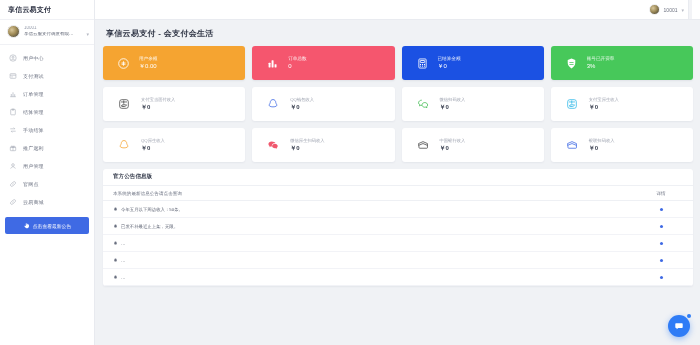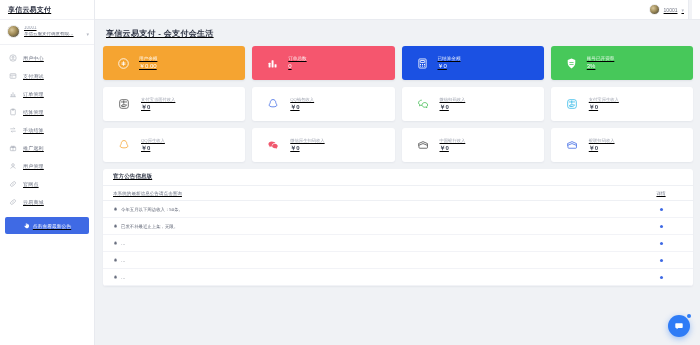--- a/index.html
+++ b/index.html
@@ -1,21 +1,21 @@
 <!DOCTYPE html>
 <html><head>
 <meta charset="utf-8">
 <style>
   * { box-sizing: border-box; margin: 0; padding: 0; }
   html, body {
     width: 700px; height: 345px;
     font-family: "Liberation Sans", "DejaVu Sans", sans-serif;
     background: #f0f2f5; overflow: hidden;
   }
-  .app { display: flex; width: 700px; height: 345px; position: relative; text-decoration: underline; }
+  .app { display: flex; width: 700px; height: 345px; position: relative; }
 
   
   .sidebar {
     width: 95px; height: 345px; background: #ffffff;
     border-right: 1px solid #e8eaef;
     display: flex; flex-direction: column; flex: 0 0 95px;
   }
   .brand {
     height: 20px; display: flex; align-items: center;
     padding: 0 8px; font-size: 7px; font-weight: bold; color: #2c3142;

